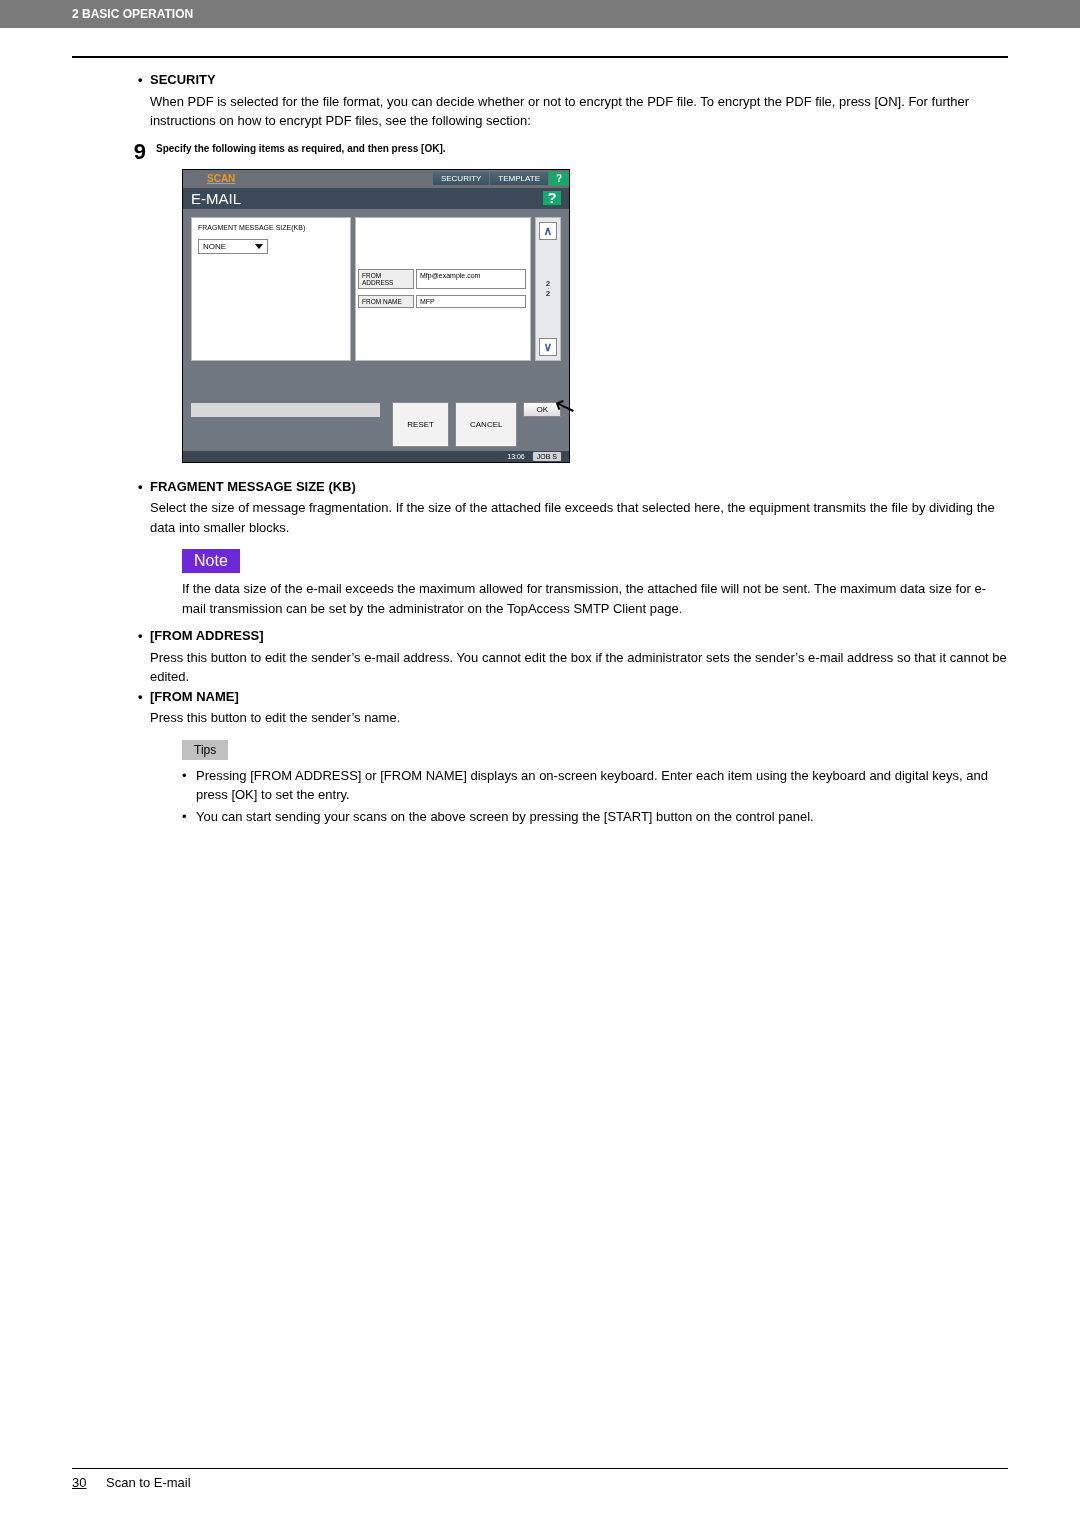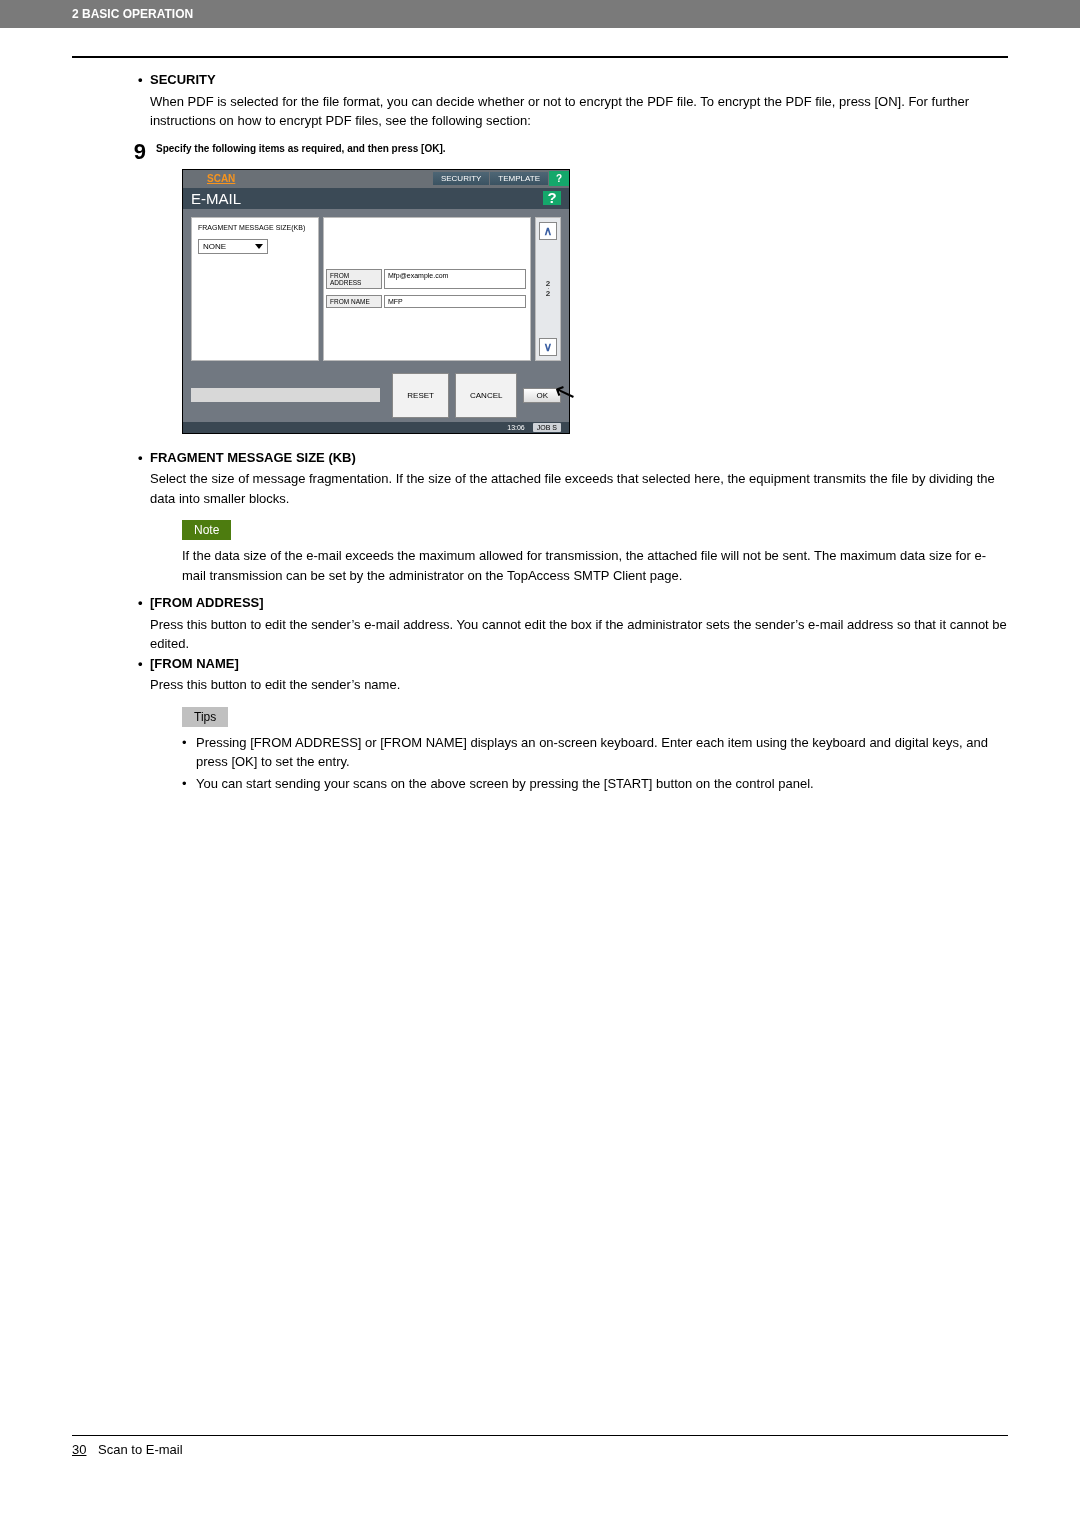--- a/index.html
+++ b/index.html
@@ -149,21 +149,21 @@
     font-weight: bold;
     line-height: 14px;
   }
   .sp-body {
     background: #717881;
     display: flex;
     position: relative;
     height: 160px;
   }
   .sp-left {
-    width: 128px;
+    width: 160px;
     background: #fff;
     margin: 8px 4px 8px 8px;
     padding: 6px;
     border: 1px solid #bbb;
     display: flex;
     flex-direction: column;
     gap: 8px;
   }
   .sp-label-small { font-size: 7px; }
   .sp-select {
@@ -243,20 +243,21 @@
     flex: 1;
     height: 14px;
     background: #d8d8d8;
     margin-right: 6px;
   }
   .sp-btn {
     background: #f2f2f2;
     border: 1px solid #888;
     padding: 17px 14px;
     font-size: 8px;
+    margin-top: 29px;
   }
   .sp-ok {
     background: linear-gradient(#fff,#ddd);
     border: 1px solid #888;
     padding: 2px 12px;
     font-size: 8px;
     position: relative;
   }
   .cursor {
     position: absolute;
@@ -278,24 +279,24 @@
   }
   .sp-jobs {
     background: #cfd3d8;
     color: #000;
     padding: 1px 4px;
     border-radius: 1px;
   }
 
   .note-badge {
     display: inline-block;
-    background: #4d7c0f;
+    background: #6d28d9;
     color: #fff;
     padding: 3px 12px;
-    font-size: 12px;
+    font-size: 16px;
     margin: 12px 0 6px 110px;
   }
   .tips-badge {
     display: inline-block;
     background: #c0c0c0;
     color: #000000;
     padding: 3px 12px;
     font-size: 12px;
     margin: 12px 0 6px 110px;
   }
@@ -324,21 +325,21 @@
     padding: 0 72px 30px 72px;
   }
   .hr-thin {
     border: none;
     border-top: 1px solid #000;
     margin-bottom: 6px;
   }
   .footer-line {
     font-size: 13px;
   }
-  .footer-line .pnum { margin-right: 8px; text-decoration: underline; }
+  .footer-line .pnum { margin-right: 16px; text-decoration: underline; }
 
   .spacer-big { height: 640px; }
 </style>
 </head>
 <body>
 
 <div class="header-bar">2 BASIC OPERATION</div>
 
 <div class="page-content">
   <hr class="hr-black">

